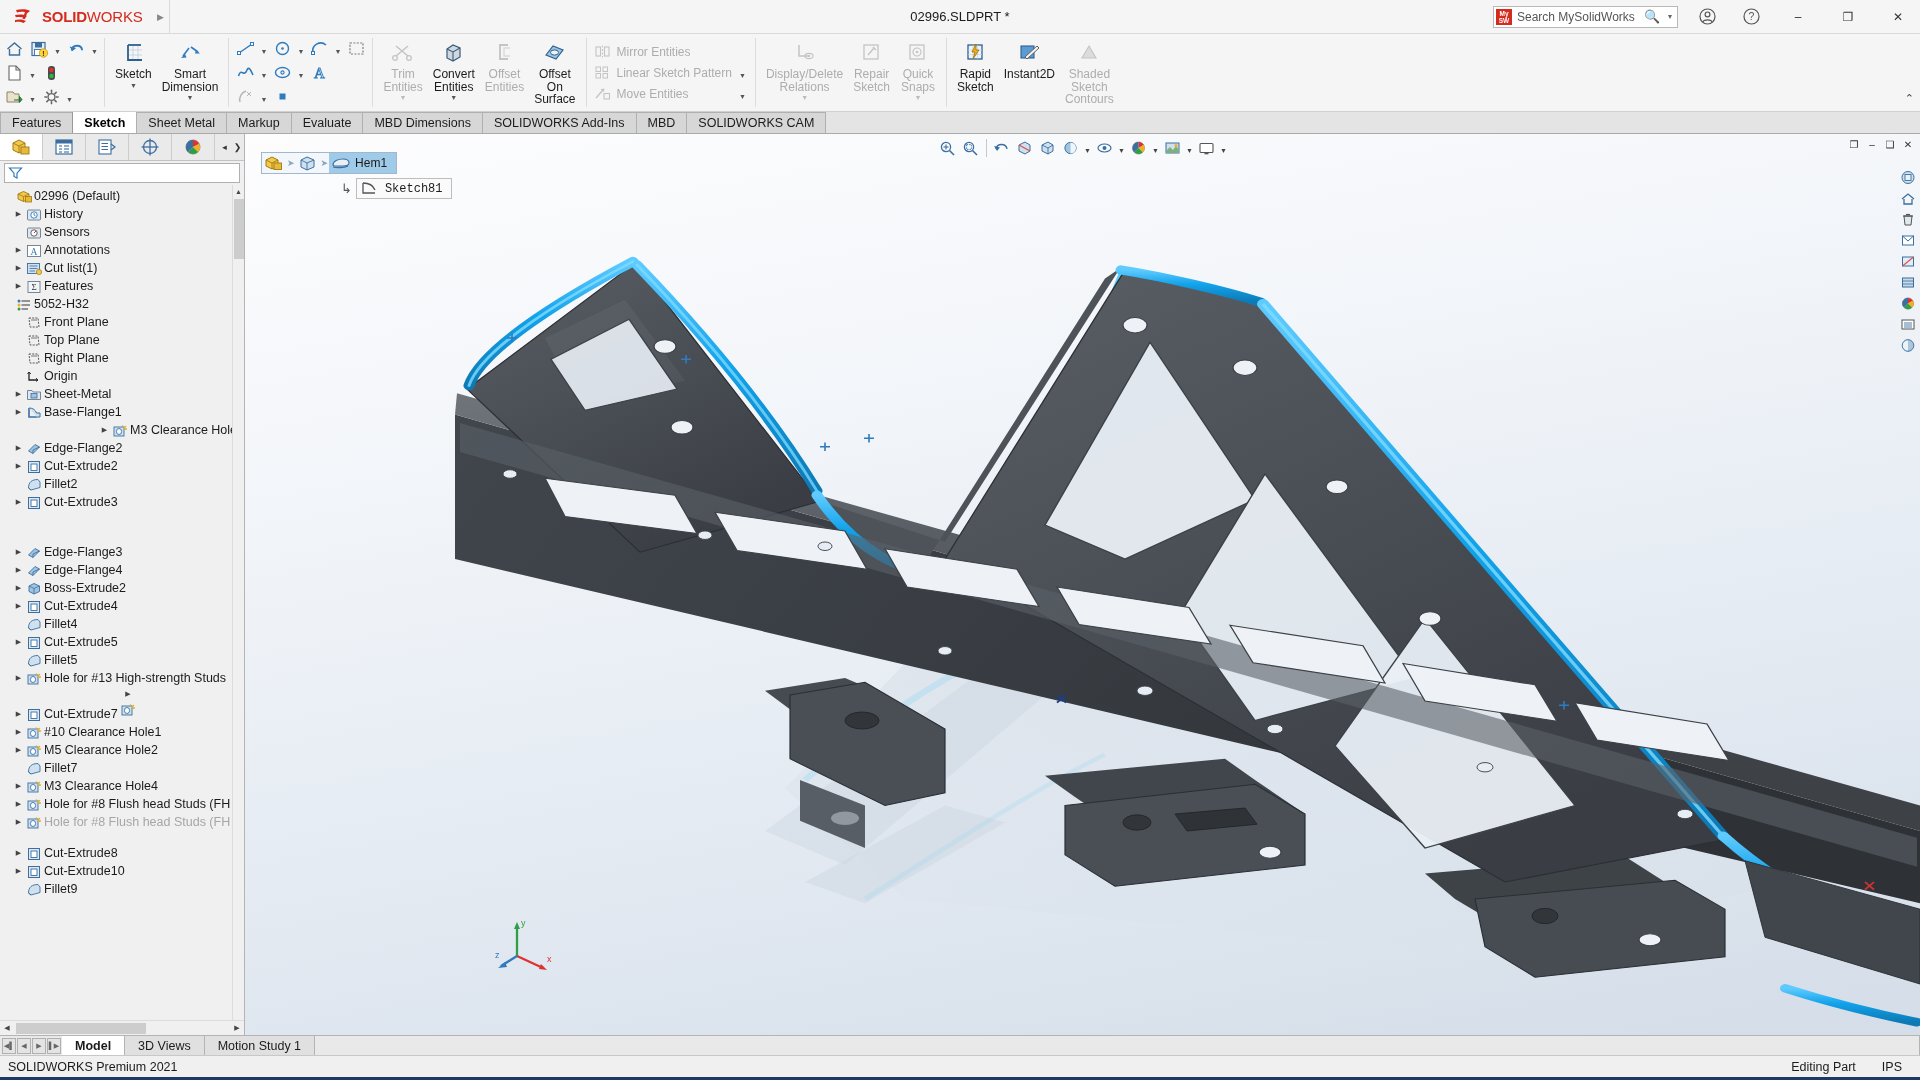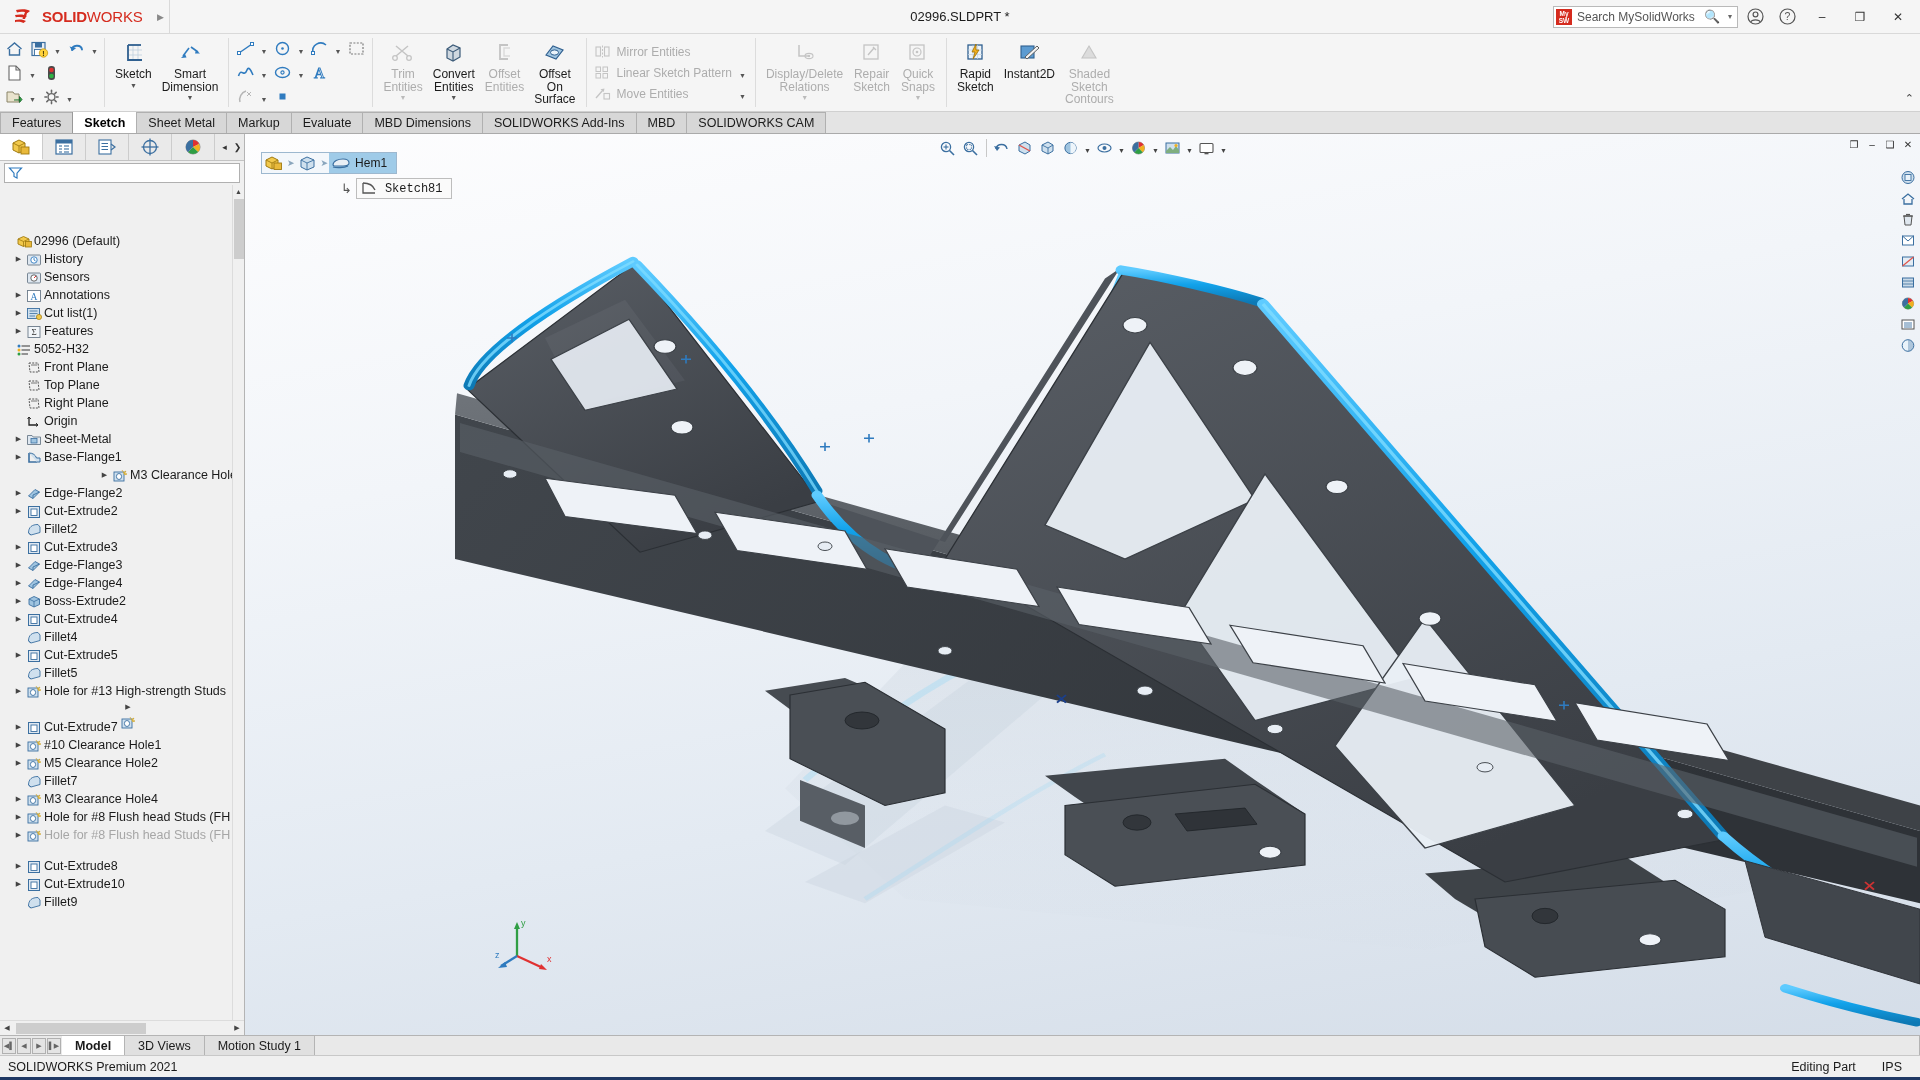--- a/index.html
+++ b/index.html
@@ -21,21 +21,21 @@
   .sw-logo { display:flex; align-items:center; padding:0 10px 0 12px; gap:4px; height:100%; }
   .sw-logo svg { display:block; }
   .logo-text { font-weight:bold; font-size:15px; color:#d52b1e; letter-spacing:-0.2px; }
   .logo-text span.light { font-weight:normal; color:#d52b1e; }
   .logo-caret { width:16px; display:flex; align-items:center; justify-content:center; color:#888; font-size:9px; }
   .tb-divider { width:1px; height:100%; background:#d9d9d9; }
   .title-center {
     position:absolute; left:0; right:0; text-align:center; font-size:13px; color:#1b1b1b;
     pointer-events:none;
   }
-  .tb-right { margin-left:auto; display:flex; align-items:center; gap:2px; padding-right:4px; height:100%; }
+  .tb-right { margin-left:auto; display:flex; align-items:center; gap:14px; padding-right:4px; height:100%; }
   .search-box {
     display:flex; align-items:center; height:22px; border:1px solid #b9b9b9; background:#fff;
     padding:0 2px 0 2px; width:185px; gap:5px;
   }
   .mysw-icon {
     width:16px; height:16px; background:#d52b1e; color:#fff; font-size:6.5px; font-weight:bold;
     display:flex; flex-direction:column; align-items:center; justify-content:center; line-height:7px;
     font-family:"Liberation Sans",sans-serif;
   }
   .search-ph { flex:1; color:#555; font-size:12px; }
@@ -649,21 +649,21 @@
 
       <div class="filterbar">
         <div class="filterbox">
           <svg width="15" height="14" viewBox="0 0 15 14">
               <path d="M1.5 2 H13.5 L9 7.2 V12 L6 10.5 V7.2 Z" fill="none" stroke="#2f7bbf" stroke-width="1.2"></path>
             </svg>
         </div>
       </div>
 
       <div class="tree" id="tree-host">
-          <div class="tnode" style="padding-left: 2px; margin-top: 45px;">
+          <div class="tnode" style="padding-left: 2px;">
             <div class="texp"></div>
             <div class="tico">
               <svg width="17" height="15" viewBox="0 0 17 15">
                 <path d="M2 5 L7.5 2.5 L13 5 L13 10 L7.5 12.5 L2 10 Z" fill="#f2c94c" stroke="#a07a10" stroke-width="0.9"></path>
                 <path d="M2 5 L7.5 7.5 L13 5 M7.5 7.5 V12.5" fill="none" stroke="#a07a10" stroke-width="0.8"></path>
                 <rect x="9.5" y="7.5" width="6" height="5.5" fill="#e9b93b" stroke="#a07a10" stroke-width="0.8"></rect>
               </svg>
             </div>
             <div class="tlbl">02996  (Default)</div>
           </div>
@@ -845,21 +845,21 @@
           <div class="tnode" style="padding-left: 12px;">
             <div class="texp">▶</div>
             <div class="tico">
               <svg width="17" height="15" viewBox="0 0 17 15">
                 <rect x="2.5" y="2.5" width="11" height="11" fill="#dfe8f1" stroke="#3b6fa0" stroke-width="1"></rect>
                 <rect x="5" y="5" width="6" height="6.5" fill="#fff" stroke="#3b6fa0" stroke-width="0.9"></rect>
               </svg>
             </div>
             <div class="tlbl">Cut-Extrude3</div>
           </div>
-          <div class="tnode" style="padding-left: 12px;">
+          <div class="tnode" style="padding-left: 12px; margin-top: 32px;">
             <div class="texp">▶</div>
             <div class="tico">
               <svg width="17" height="15" viewBox="0 0 17 15">
                 <path d="M2.5 10 L9 3.5 L13.5 6 L7 12.5 Z" fill="#9fc4e0" stroke="#3b6fa0" stroke-width="0.9"></path>
                 <path d="M7 12.5 L7 9 L13.5 6" fill="none" stroke="#3b6fa0" stroke-width="0.9"></path>
               </svg>
             </div>
             <div class="tlbl">Edge-Flange3</div>
           </div>
           <div class="tnode" style="padding-left: 12px;">

